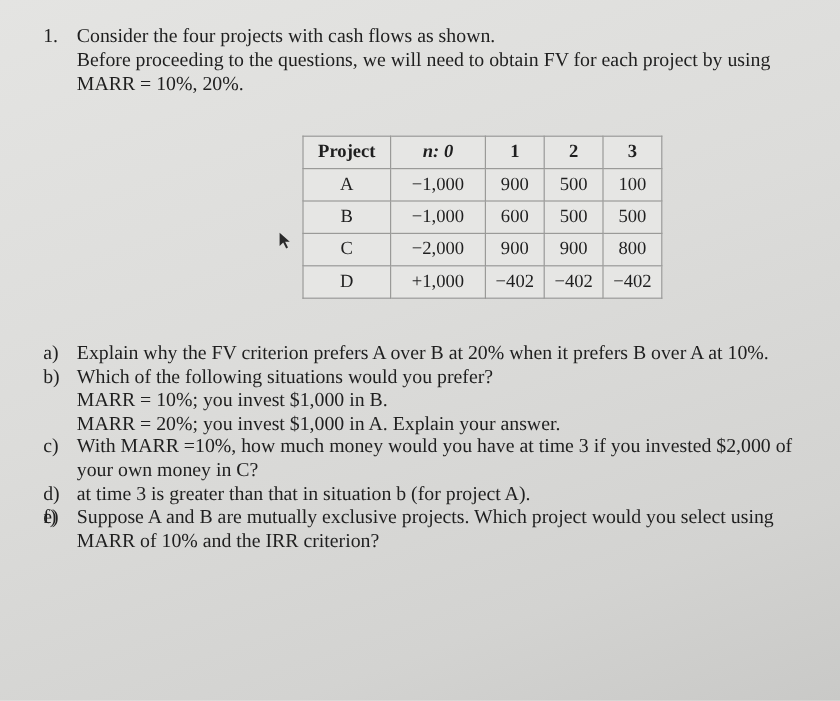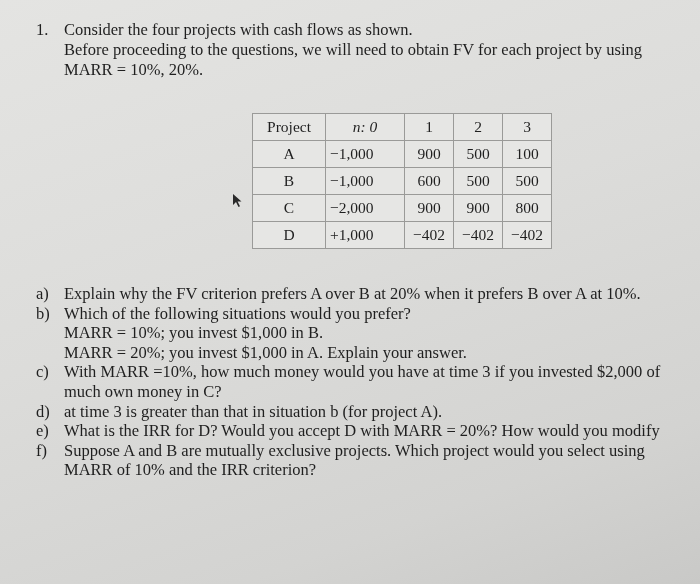--- a/index.html
+++ b/index.html
@@ -17,28 +17,28 @@
 
   table.cf {
     position: absolute; left: 252px; top: 113px;
     border-collapse: collapse; font-size: 15.5px;
     background: #e6e6e4;
   }
   table.cf th, table.cf td {
     border: 1px solid #9a9a98; padding: 0 4px; height: 26px;
     text-align: center; font-weight: normal;
   }
-  table.cf th { font-weight: normal; }
+  table.cf th { font-weight: bold; }
   table.cf th.proj { width: 64px; }
   table.cf th.n0, table.cf td.c0 { width: 70px; }
   table.cf th.n1, table.cf td.c1 { width: 40px; }
   table.cf th.n2, table.cf td.c2 { width: 40px; }
   table.cf th.n3, table.cf td.c3 { width: 40px; }
   table.cf th em { font-style: italic; }
-  table.cf td.c0 { text-align: left; }
+  table.cf td.c0 { text-align: center; }
   table.cf td.c1, table.cf td.c2, table.cf td.c3 { }
 
   .cursor { position: absolute; left: 232px; top: 193px; width: 12px; height: 16px; }
 
   .parts { position: absolute; left: 36px; top: 284px; width: 660px; font-size: 16.5px; line-height: 19.6px; }
   .part { position: relative; padding-left: 28px; }
   .part .label { position: absolute; left: 0; top: 0; }
   .part .line { white-space: nowrap; }
 </style>
 </head>
@@ -106,29 +106,28 @@
     </div>
     <div class="part">
       <span class="label">b)</span>
       <div class="line">Which of the following situations would you prefer?</div>
       <div class="line">MARR = 10%; you invest $1,000 in B.</div>
       <div class="line">MARR = 20%; you invest $1,000 in A. Explain your answer.</div>
     </div>
     <div class="part">
       <span class="label">c)</span>
       <div class="line">With MARR =10%, how much money would you have at time 3 if you invested $2,000 of</div>
-      <div class="line">much own money in C?</div>
+      <div class="line">your own money in C?</div>
     </div>
     <div class="part">
       <span class="label">d)</span>
       <div class="line">at time 3 is greater than that in situation b (for project A).</div>
     </div>
     <div class="part">
       <span class="label">e)</span>
-      <div class="line">What is the IRR for D? Would you accept D with MARR = 20%? How would you modify</div>
     </div>
     <div class="part">
       <span class="label">f)</span>
       <div class="line">Suppose A and B are mutually exclusive projects. Which project would you select using</div>
       <div class="line">MARR of 10% and the IRR criterion?</div>
     </div>
   </div>
 
 </div>
 

